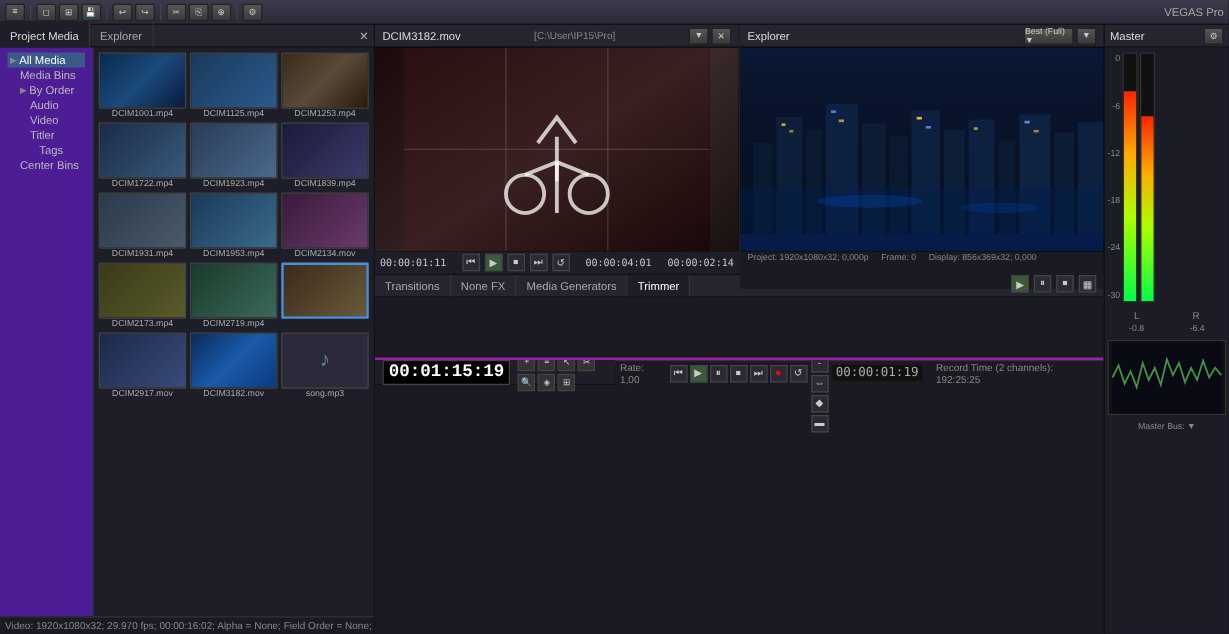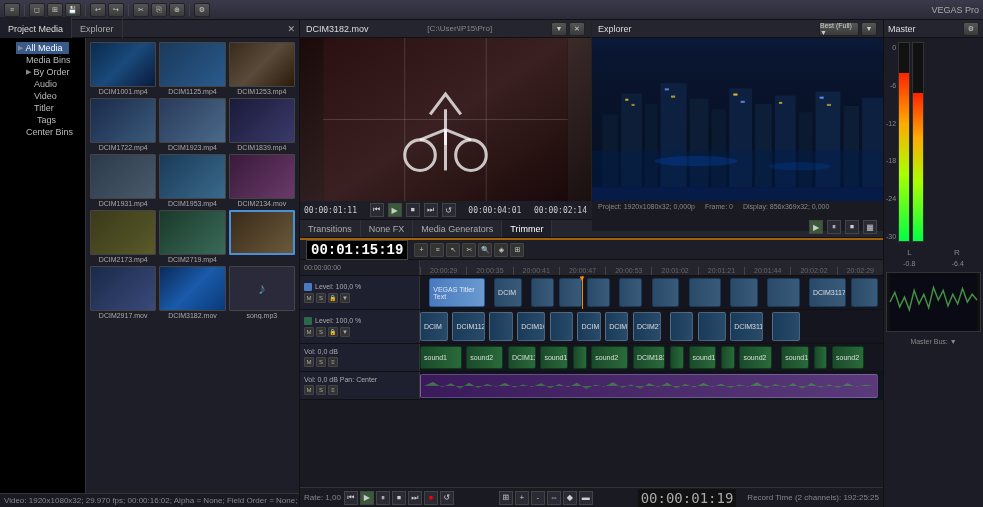--- a/index.html
+++ b/index.html
@@ -82,24 +82,24 @@
       color: #ddd;
     }
 
     .media-browser {
       display: flex;
       flex: 1;
       overflow: hidden;
     }
 
     .media-tree {
-      width: 86px;
-      background: #000000;
+      width: 75px;
+      background: #4c1d95;
       border-right: 1px solid #333;
-      padding: 4px 16px;
+      padding: 4px 6px;
       font-size: 9px;
       overflow-y: auto;
     }
     .tree-item {
       padding: 1px 2px;
       cursor: pointer;
       display: flex;
       align-items: center;
       gap: 2px;
       color: #bbb;
@@ -335,23 +335,24 @@
       justify-content: space-between;
       height: 200px;
       padding: 2px 0;
     }
 
     
     .timeline-area {
       flex: 1;
       background: #1a1a22;
       display: flex;
-      flex-direction: column;
-      overflow: hidden;
-      border-top: 2px solid #a16207;
+      flex-direction: row;
+      overflow: hidden;
+      border-top: 2px solid #a21caf;
+      margin-top: 48px;
     }
 
     .timeline-header {
       height: 20px;
       background: #1e1e28;
       display: flex;
       align-items: center;
       padding: 0 6px;
       gap: 6px;
       border-bottom: 1px solid #111;
@@ -496,21 +497,21 @@
       background: #2a2a35;
       border: 1px solid #444;
       display: flex;
       align-items: center;
       justify-content: center;
       font-size: 8px;
       cursor: pointer;
       color: #ccc;
     }
     .tl-timecode {
-      font-size: 14px;
+      font-size: 10px;
       font-family: monospace;
       color: #aaa;
       background: #111;
       padding: 1px 3px;
       margin-left: auto;
     }
     .rate-info {
       font-size: 8px;
       color: #888;
     }

